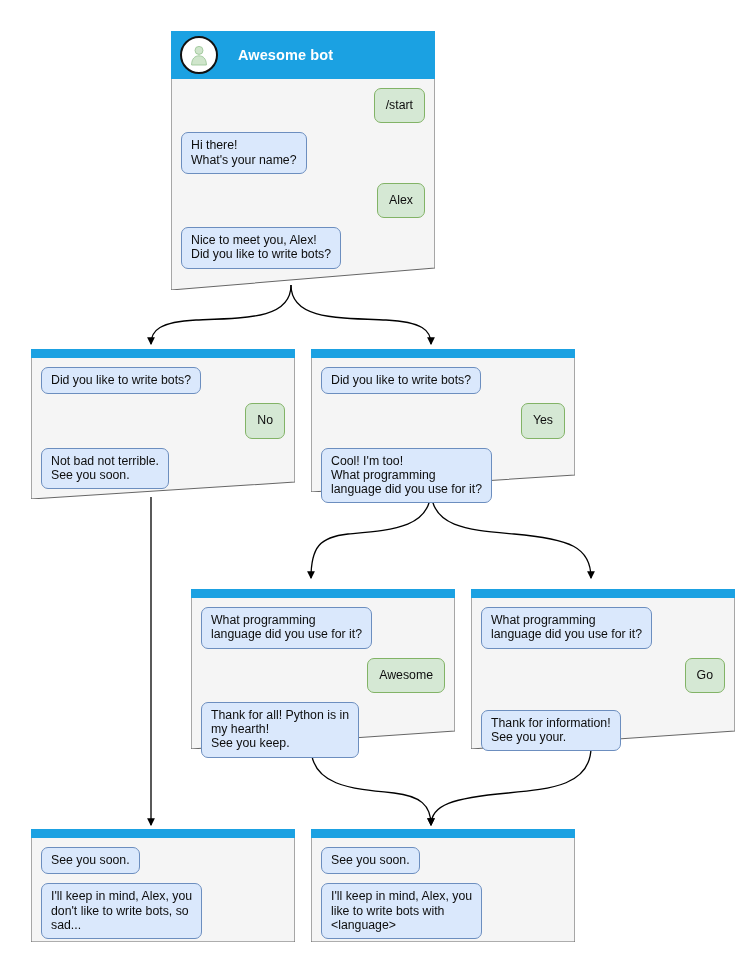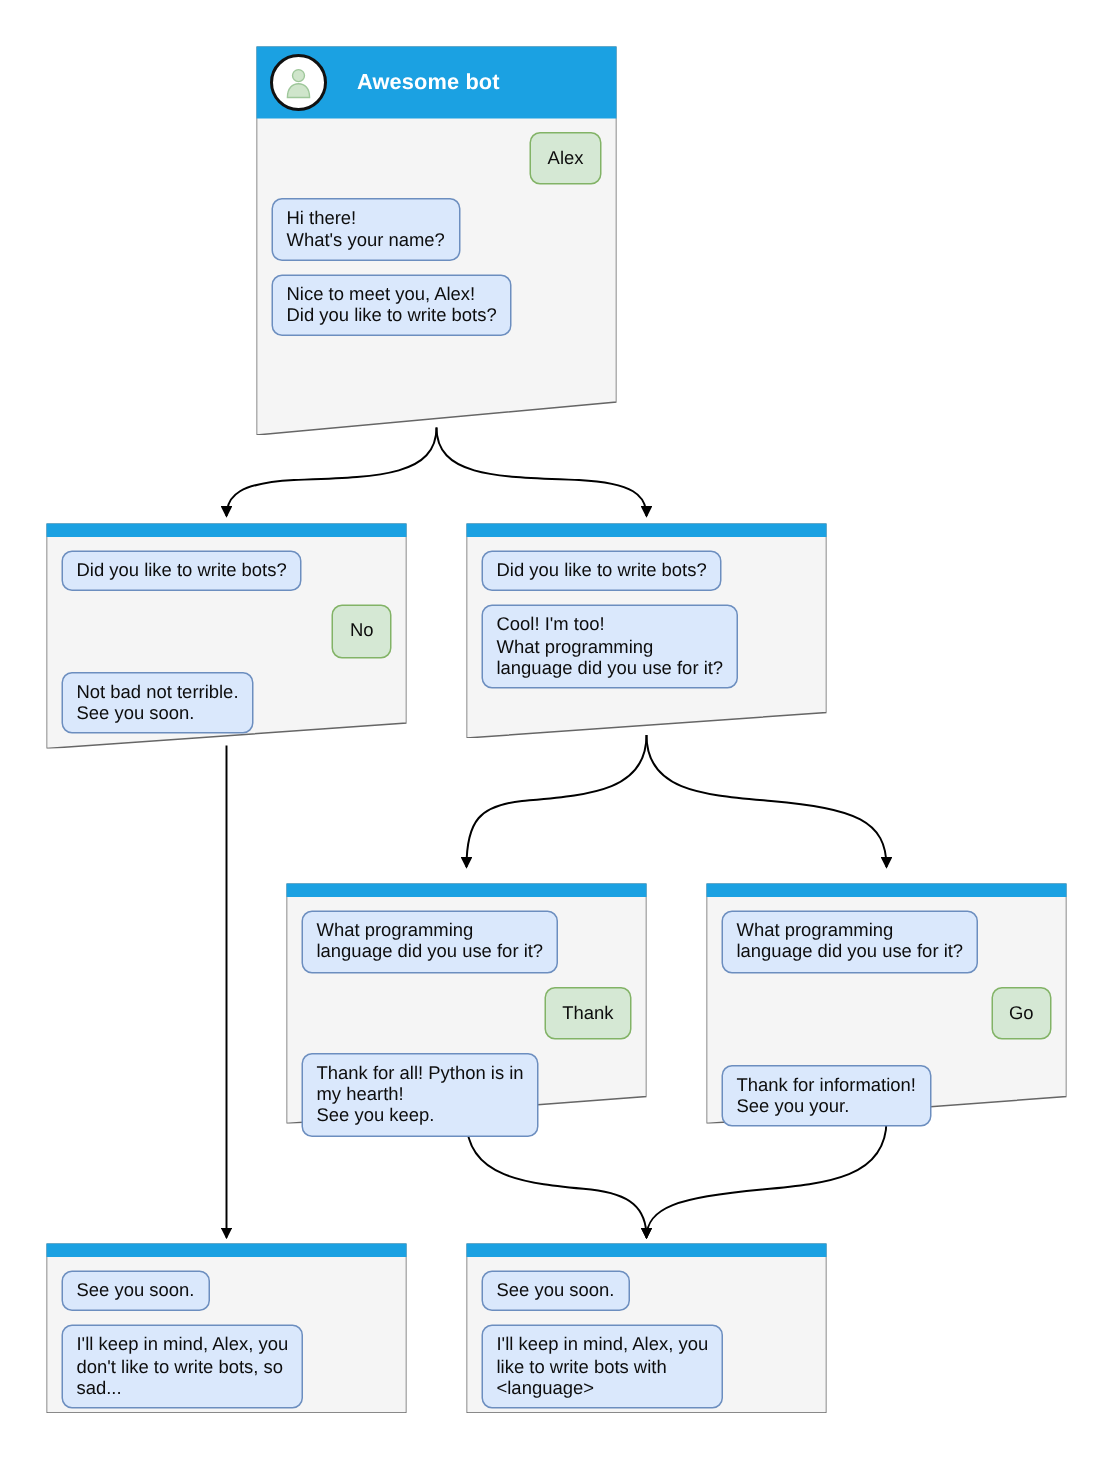--- a/index.html
+++ b/index.html
@@ -26,20 +26,21 @@
     width: 743px;
     height: 971px;
     pointer-events: none;
     z-index: 1;
   }
 
   
   .card {
     position: absolute;
     z-index: 2;
+    padding-left: 24px;
   }
   .card-shape {
     position: absolute;
     left: 0; top: 0;
     width: 100%;
     height: 100%;
   }
   .card-inner {
     position: absolute;
     left: 0; top: 0;
@@ -154,25 +155,28 @@
         <div class="avatar">
           <svg width="24" height="24" viewBox="0 0 24 24">
             <circle cx="12" cy="7.4" r="4.0" fill="#cfe5cb" stroke="#9ec79a" stroke-width="0.9"></circle>
             <path d="M4.6 22 C4.6 15.6 8.0 12.8 12 12.8 C16 12.8 19.4 15.6 19.4 22 Z" fill="#cfe5cb" stroke="#9ec79a" stroke-width="0.9"></path>
           </svg>
         </div>
         <div class="bot-title">Awesome bot</div>
       </div>
       <div class="chat">
         <div class="row right">
-          <div class="bubble user">Alex</div>
+          <div class="bubble user">/start</div>
         </div>
         <div class="row left">
           <div class="bubble bot">Hi there!
 What's your name?</div>
+        </div>
+        <div class="row right">
+          <div class="bubble user">Alex</div>
         </div>
         <div class="row left">
           <div class="bubble bot">Nice to meet you, Alex!
 Did you like to write bots?</div>
         </div>
       </div>
     </div>
   </div>
 
   <div class="card" style="left:31px; top:349px; width:240px; height:150px;">
@@ -199,20 +203,23 @@
   <div class="card" style="left:311px; top:349px; width:240px; height:143px;">
     <svg class="card-shape" viewBox="0 0 240 143" preserveAspectRatio="none">
       <polygon points="0,0 240,0 240,126 0,143" fill="#f5f5f5" stroke="#666666" stroke-width="1"></polygon>
     </svg>
     <div class="card-inner">
       <div class="strip"></div>
       <div class="chat">
         <div class="row left">
           <div class="bubble bot">Did you like to write bots?</div>
         </div>
+        <div class="row right">
+          <div class="bubble user">Yes</div>
+        </div>
         <div class="row left">
           <div class="bubble bot">Cool! I'm too!
 What programming
 language did you use for it?</div>
         </div>
       </div>
     </div>
   </div>
 
   <div class="card" style="left:191px; top:589px; width:240px; height:160px;">
@@ -220,21 +227,21 @@
       <polygon points="0,0 240,0 240,142 0,160" fill="#f5f5f5" stroke="#666666" stroke-width="1"></polygon>
     </svg>
     <div class="card-inner">
       <div class="strip"></div>
       <div class="chat">
         <div class="row left">
           <div class="bubble bot">What programming
 language did you use for it?</div>
         </div>
         <div class="row right">
-          <div class="bubble user">Thank</div>
+          <div class="bubble user">Awesome</div>
         </div>
         <div class="row left">
           <div class="bubble bot">Thank for all! Python is in
 my hearth!
 See you keep.</div>
         </div>
       </div>
     </div>
   </div>
 

